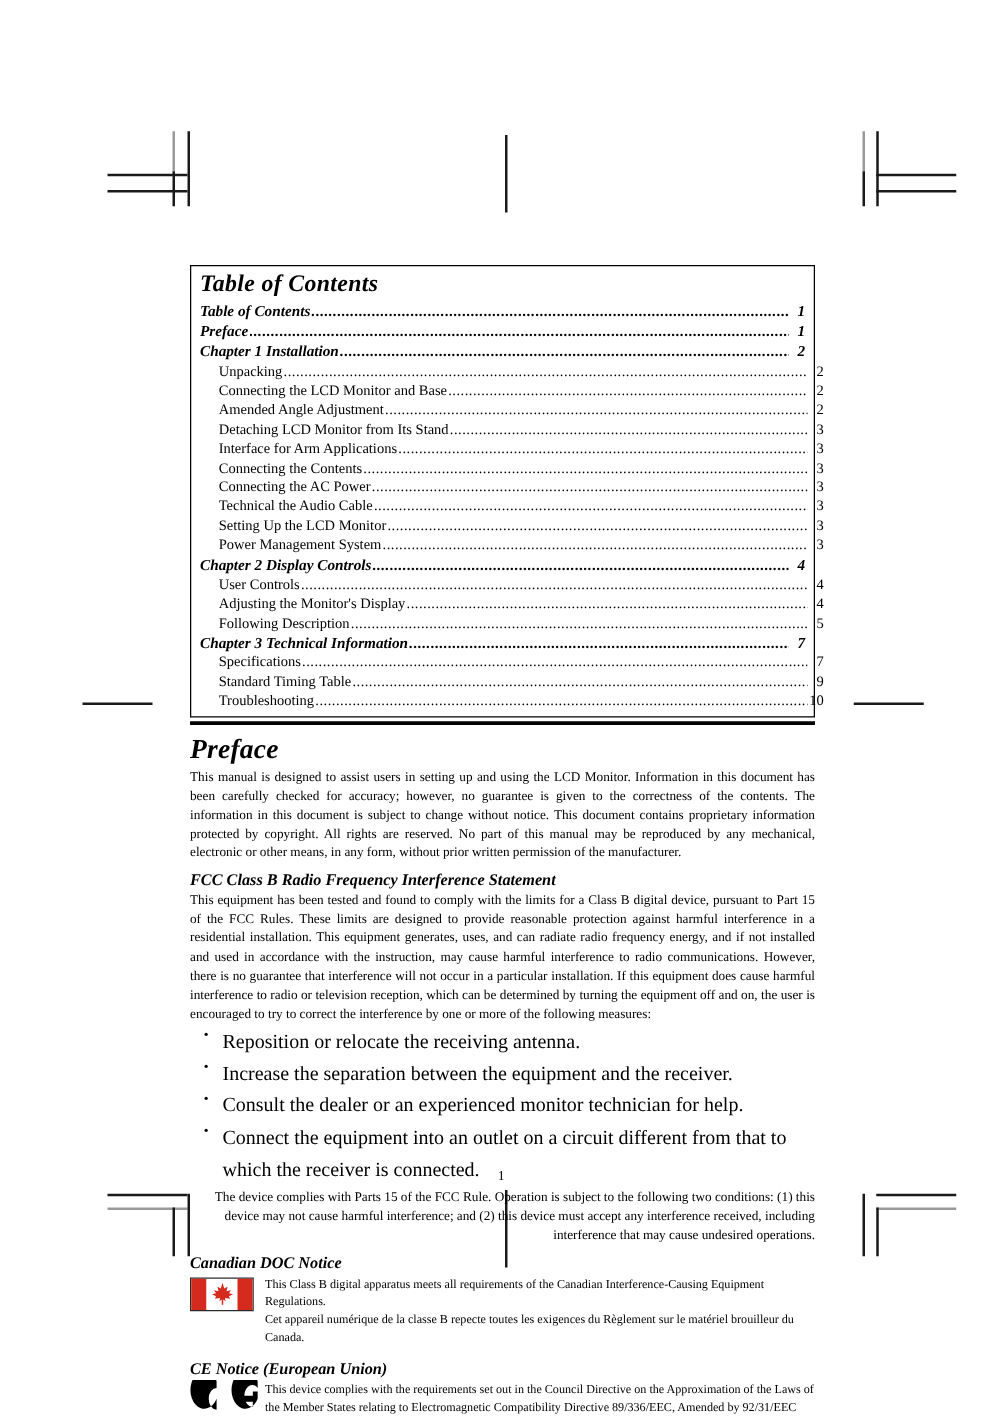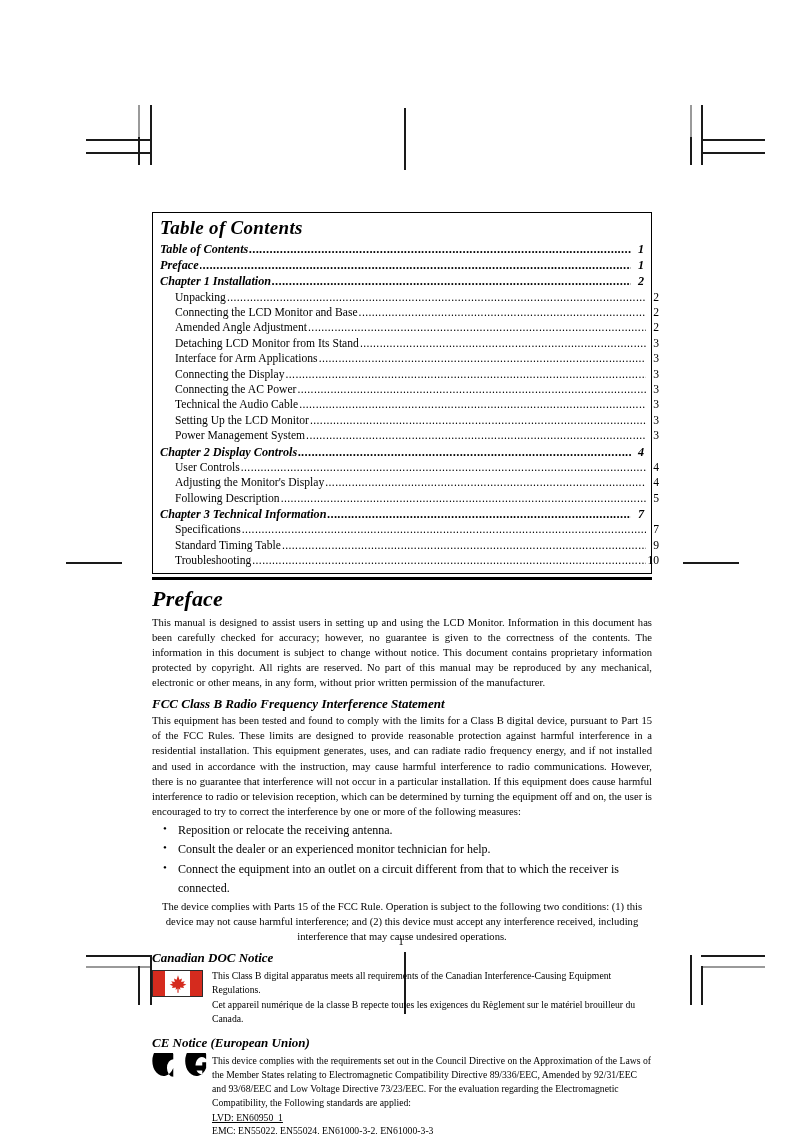--- a/index.html
+++ b/index.html
@@ -101,29 +101,29 @@
   }
 
   
   p.body {
     font-size: 10.6px;
     line-height: 1.42;
     margin: 0 0 0 0;
     text-align: justify;
   }
   p.body.jfull { text-align: justify; text-justify: inter-word; }
-  p.body.left { text-align: center; }
+  p.body.left { text-align: right; }
 
   ul.bullets {
     list-style: none;
     margin: 2px 0 1px 0;
     padding: 0;
   }
   ul.bullets li {
-    font-size: 12px;
+    font-size: 16px;
     line-height: 1.62;
     padding-left: 26px;
     position: relative;
   }
   ul.bullets li::before {
     content: "\2022";
     position: absolute;
     left: 11px;
     top: -1px;
     font-size: 11px;
@@ -281,21 +281,21 @@
           <span class="lbl">Detaching LCD Monitor from Its Stand</span>
           <span class="dots">........................................................................................................................................................................................................</span>
           <span class="pg">3</span>
         </div>
         <div class="toc-line lvl2">
           <span class="lbl">Interface for Arm Applications</span>
           <span class="dots">........................................................................................................................................................................................................</span>
           <span class="pg">3</span>
         </div>
         <div class="toc-line lvl2">
-          <span class="lbl">Connecting the Display</span>
+          <span class="lbl">Connecting the Contents</span>
           <span class="dots">........................................................................................................................................................................................................</span>
           <span class="pg">3</span>
         </div>
         <div class="toc-line lvl2">
           <span class="lbl">Connecting the AC Power</span>
           <span class="dots">........................................................................................................................................................................................................</span>
           <span class="pg">3</span>
         </div>
         <div class="toc-line lvl2">
           <span class="lbl">Technical the Audio Cable</span>
@@ -356,20 +356,21 @@
   </div>
   <div class="toc-rule"></div>
 
   <h1 class="preface">Preface</h1>
   <p class="body jfull">This manual is designed to assist users in setting up and using the LCD Monitor. Information in this document has been carefully checked for accuracy; however, no guarantee is given to the correctness of the contents. The information in this document is subject to change without notice. This document contains proprietary information protected by copyright. All rights are reserved. No part of this manual may be reproduced by any mechanical, electronic or other means, in any form, without prior written permission of the manufacturer.</p>
 
   <h2 class="sub">FCC Class B Radio Frequency Interference Statement</h2>
   <p class="body jfull">This equipment has been tested and found to comply with the limits for a Class B digital device, pursuant to Part 15 of the FCC Rules. These limits are designed to provide reasonable protection against harmful interference in a residential installation. This equipment generates, uses, and can radiate radio frequency energy, and if not installed and used in accordance with the instruction, may cause harmful interference to radio communications. However, there is no guarantee that interference will not occur in a particular installation. If this equipment does cause harmful interference to radio or television reception, which can be determined by turning the equipment off and on, the user is encouraged to try to correct the interference by one or more of the following measures:</p>
   <ul class="bullets" id="fcc-measures">
       <li>Reposition or relocate the receiving antenna.</li>
+      <li>Increase the separation between the equipment and the receiver.</li>
       <li>Consult the dealer or an experienced monitor technician for help.</li>
       <li>Connect the equipment into an outlet on a circuit different from that to which the receiver is connected.</li>
     </ul>
   <p class="body left">The device complies with Parts 15 of the FCC Rule.    Operation is subject to the following two conditions: (1) this device may not cause harmful interference; and (2) this device must accept any interference received, including interference that may cause undesired operations.</p>
 
   <h2 class="sub">Canadian DOC Notice</h2>
   <div class="notice-row">
     <div class="notice-logo">
       <div class="ca-flag">
         <div class="bar l"></div>

